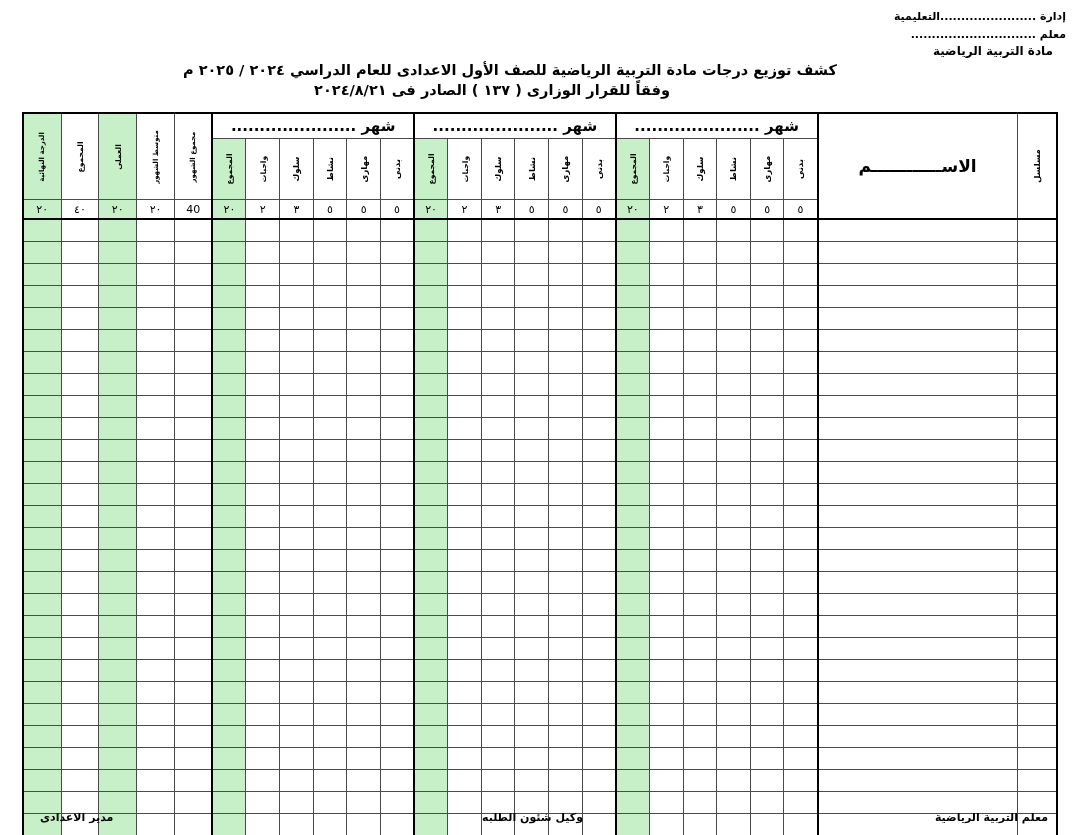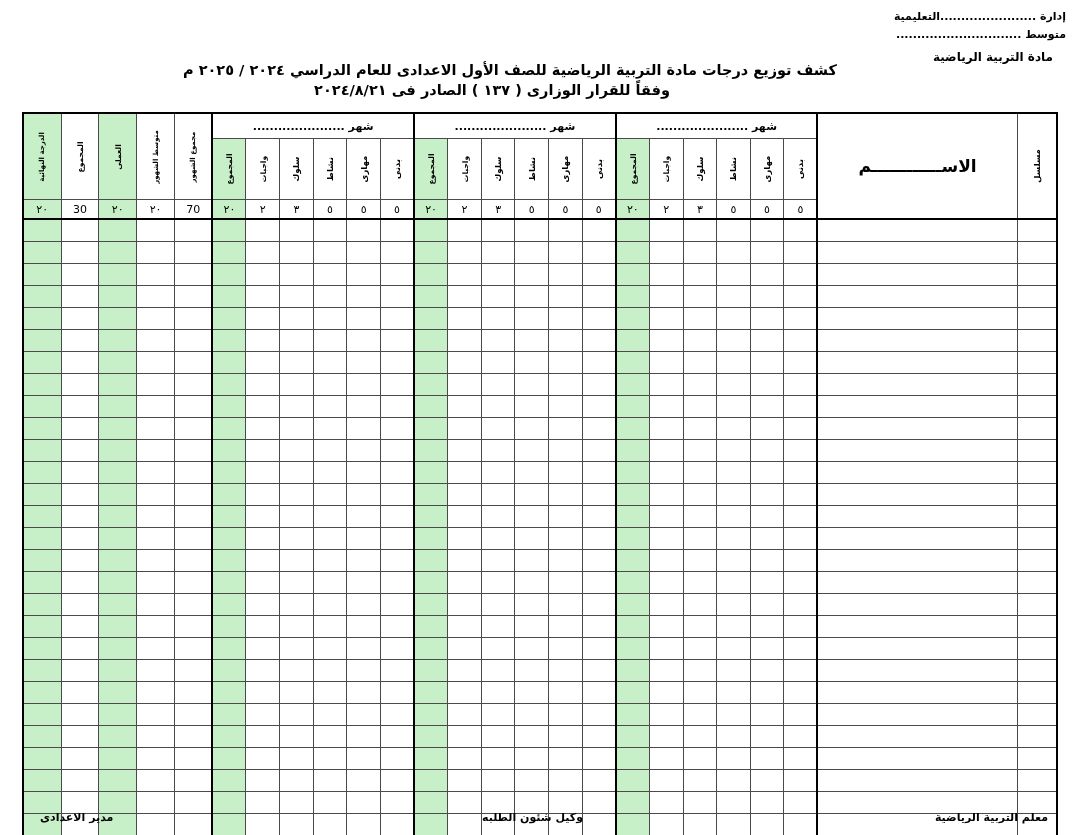--- a/index.html
+++ b/index.html
@@ -19,21 +19,21 @@
     text-align:right;
     direction:rtl;
   }
   .id-line{
     font-size:11px;font-weight:bold;
     line-height:18px;white-space:nowrap;
     letter-spacing:0px;
   }
   .subject-line{
     font-size:12px;font-weight:bold;
-    margin-top:6px;white-space:nowrap;
+    white-space:nowrap;
     text-align:center;padding-left:26px;
   }
 
   
   .title-wrap{
     position:absolute;top:62px;left:0;right:0;
     text-align:center;direction:rtl;
   }
   .title-1{
     font-size:14.5px;font-weight:bold;white-space:nowrap;
@@ -75,21 +75,21 @@
     transform:translate(-50%,-50%) rotate(-90deg);
     transform-origin:center center;
     white-space:nowrap;
     font-size:8.5px;font-weight:bold;
     direction:rtl;
   }
   .vtxt.small{font-size:7.6px;}
   .vtxt.tiny{font-size:7px;}
 
   .monthhead{
-    height:24px;font-size:11px;font-weight:bold;
+    height:24px;font-size:15px;font-weight:bold;
     white-space:nowrap;direction:rtl;
   }
 
   .namehead{
     font-size:17px;font-weight:bold;
     letter-spacing:0px;white-space:nowrap;
   }
   .numrow td{height:18px;font-size:11px;font-weight:normal;}
 
   .bodyrow td{height:21px;}
@@ -103,21 +103,21 @@
   .foot .f2{position:absolute;left:0;right:15px;text-align:center;white-space:nowrap;}
   .foot .f3{position:absolute;left:40px;white-space:nowrap;}
 </style>
 </head>
 <body>
 
 <div class="page">
 
   <div class="id-block">
     <div class="id-line">إدارة .......................التعليمية</div>
-    <div class="id-line">متوسط ..............................</div>
+    <div class="id-line">معلم ..............................</div>
     <div class="subject-line">مادة التربية الرياضية</div>
   </div>
 
   <div class="title-wrap">
     <div class="title-1">كشف توزيع درجات مادة التربية الرياضية للصف الأول الاعدادى للعام الدراسي  ٢٠٢٤ / ٢٠٢٥  م</div>
     <div class="title-2">وفقاً للقرار الوزارى ( ١٣٧ ) الصادر فى ٢٠٢٤/٨/٢١</div>
   </div>
 
   <table class="grid">
     <colgroup id="cols">
@@ -240,24 +240,24 @@
           <td class="thick-b">٥</td>
           <td class="thick-b">٣</td>
           <td class="thick-b">٢</td>
           <td class="green thick-l thick-b">٢٠</td>
           <td class="thick-b">٥</td>
           <td class="thick-b">٥</td>
           <td class="thick-b">٥</td>
           <td class="thick-b">٣</td>
           <td class="thick-b">٢</td>
           <td class="green thick-l thick-b">٢٠</td>
-          <td class="thick-r thick-b">70</td>
+          <td class="thick-r thick-b">40</td>
           <td class="thick-b">٢٠</td>
           <td class="green thick-b">٢٠</td>
-          <td class="thick-b">30</td>
+          <td class="thick-b">٤٠</td>
           <td class="green thick-b">٢٠</td>
         </tr>
     </thead>
     <tbody id="grid-body">
         <tr class="bodyrow">
           <td class="thick-r"></td>
           <td class="thick-l"></td>
           <td class=""></td>
           <td class=""></td>
           <td class=""></td>

